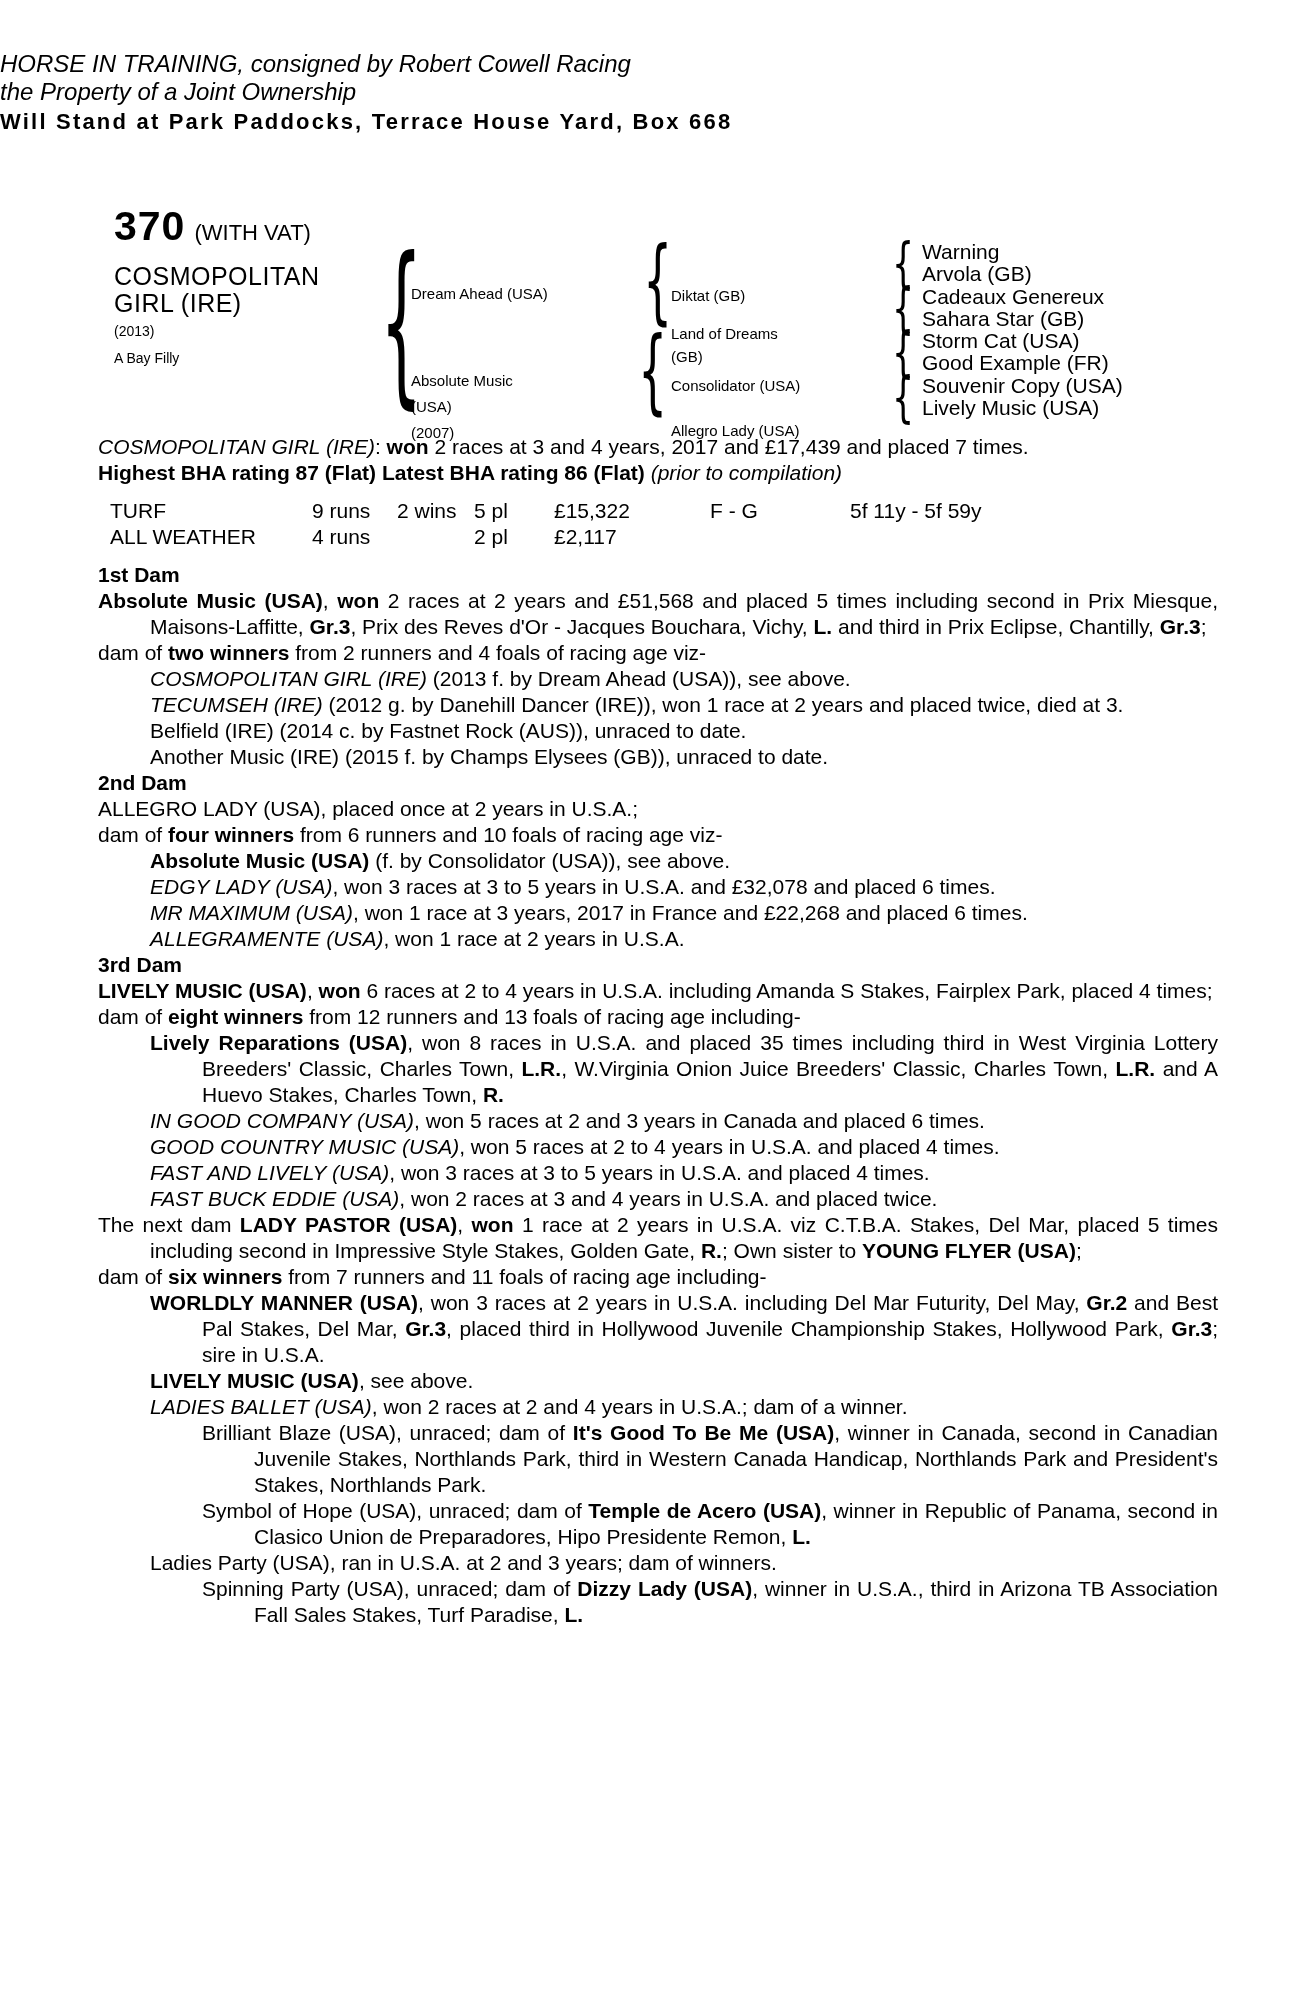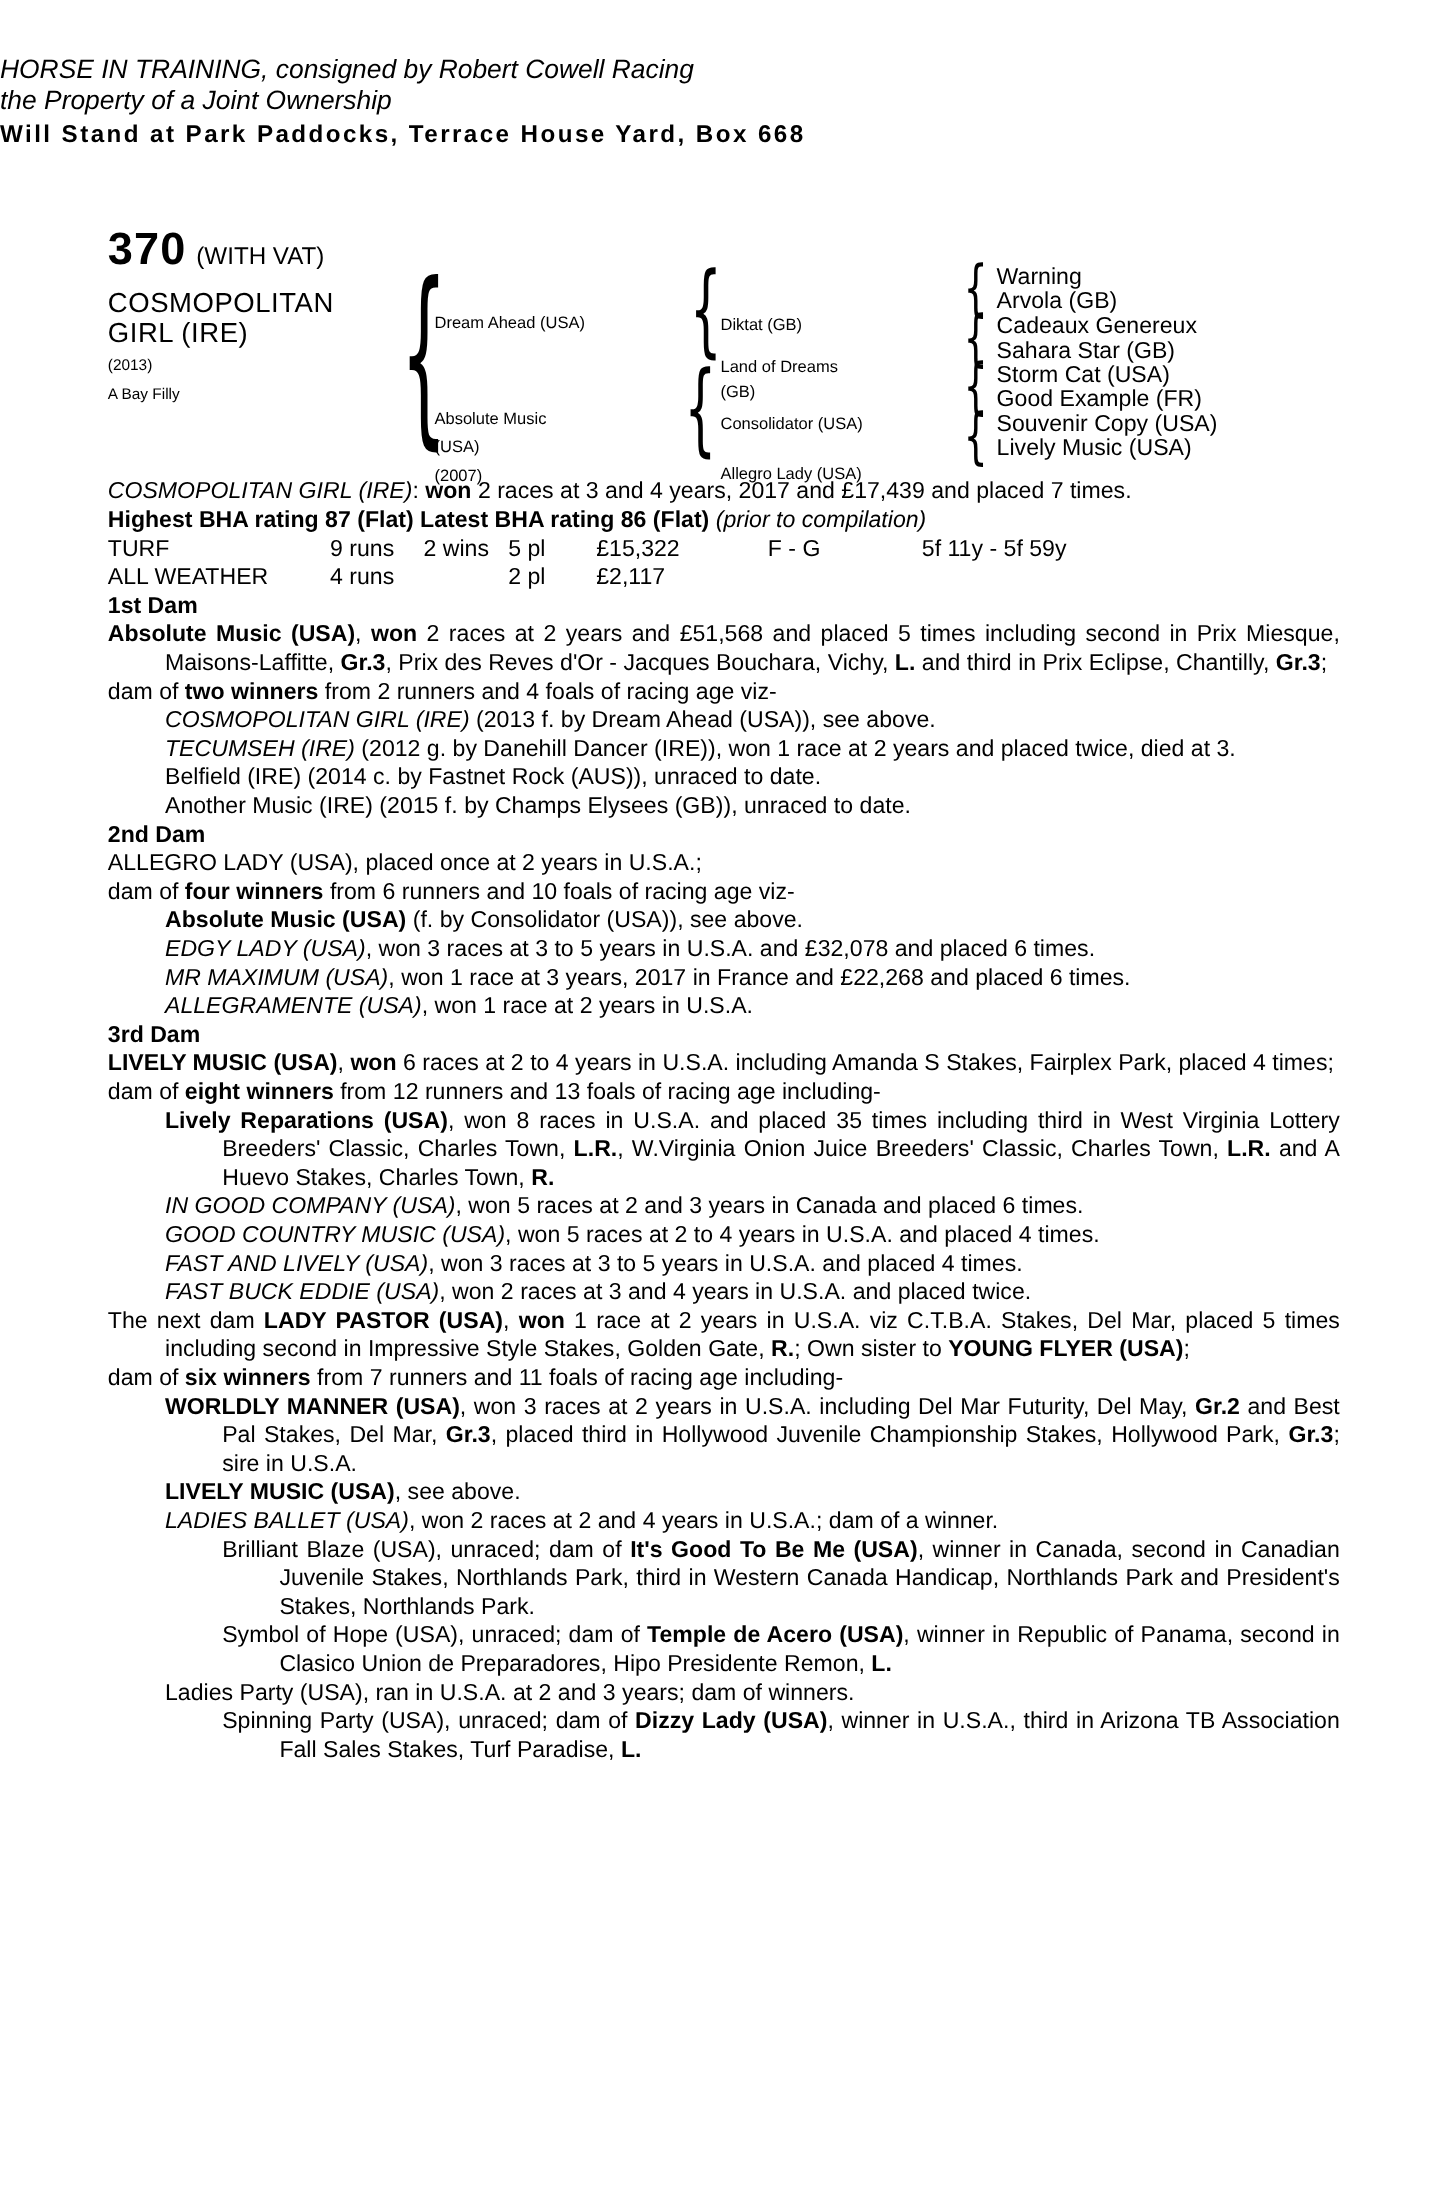--- a/index.html
+++ b/index.html
@@ -6,41 +6,41 @@
   .page{
     position:relative;width:1314px;height:2000px;background:#ffffff;
     font-family:"Liberation Sans","DejaVu Sans",sans-serif;color:#000;
     overflow:hidden;
   }
   
   .header{position:absolute;top:50px;left:0;width:1010px;text-align:left;}
   .h-it{font-style:italic;font-size:24px;line-height:28px;}
   .h-bold{font-weight:bold;font-size:22px;letter-spacing:2.2px;margin-top:3px;}
   
-  .pedigree{position:absolute;left:0;top:0;width:1114px;height:430px;}
+  .pedigree{position:absolute;left:16px;top:0;width:1114px;height:430px;}
   .pedigree div,.pedigree span{white-space:nowrap;}
   .lot-line{position:absolute;left:98px;top:205px;display:flex;align-items:baseline;gap:9px;}
   .lot-num{font-size:41px;font-weight:bold;letter-spacing:1px;line-height:42px;}
   .lot-vat{font-size:22px;}
   .horse-name{position:absolute;left:98px;top:263px;font-weight:normal;font-size:25px;line-height:27px;letter-spacing:.5px;}
   .lot-meta{position:absolute;left:98px;top:318px;font-size:14px;line-height:27px;}
   .ped{position:absolute;font-size:15px;line-height:24px;margin-top:36px;}
   .ped3{position:absolute;font-size:21px;line-height:22px;}
   .brace{position:absolute;font-family:"DejaVu Sans",sans-serif;font-weight:400;transform-origin:left center;}
   
   .bodytext{position:absolute;left:98px;top:434px;width:1120px;font-size:21px;line-height:26px;text-align:justify;}
   .bodytext p{margin:0;}
   .heading{font-weight:bold;margin-top:15px;text-align:left;}
   .gap{margin-top:15px;}
   .i0{padding-left:52px;text-indent:-52px;}
   .i1{padding-left:104px;text-indent:-52px;}
   .i2{padding-left:156px;text-indent:-52px;}
   .rb{font-weight:bold;}
   .ri{font-style:italic;}
-  .stats{margin:0;}
+  .stats{margin:12px;}
   .stats-row{display:grid;grid-template-columns:202px 85px 77px 80px 156px 140px 1fr;line-height:26px;text-align:left;}
 </style>
 </head>
 <body>
 
 <div class="page">
 
   <div class="header">
     <div class="h-it">HORSE IN TRAINING, consigned by Robert Cowell Racing</div>
     <div class="h-it">the Property of a Joint Ownership</div>

